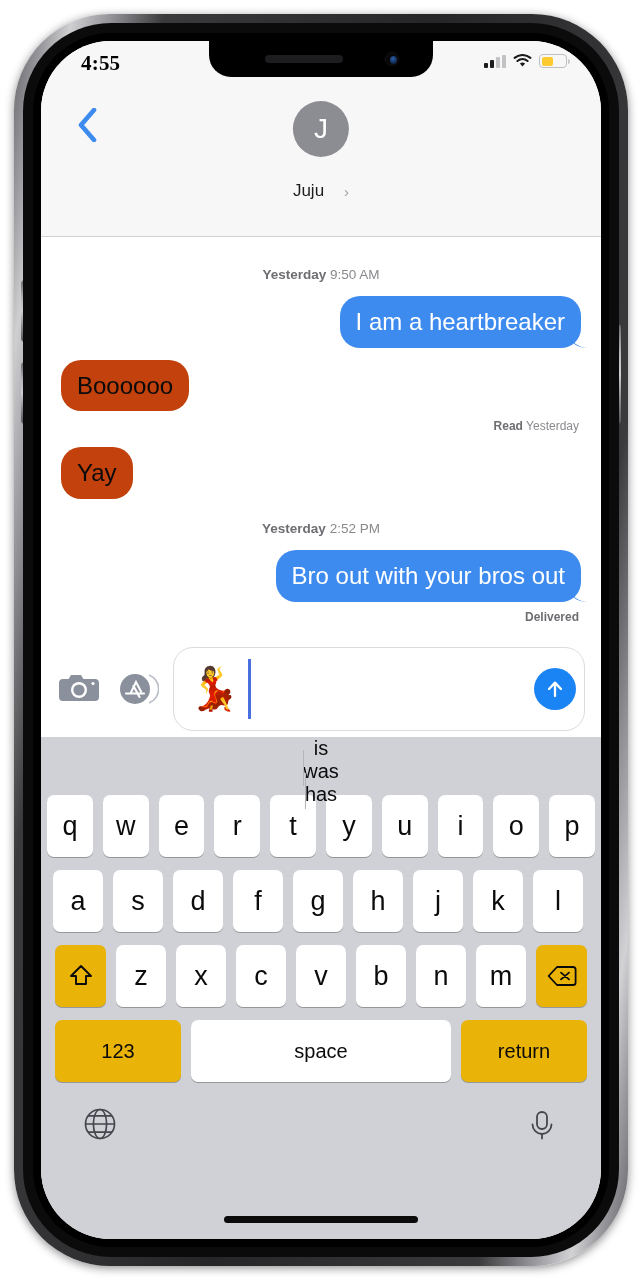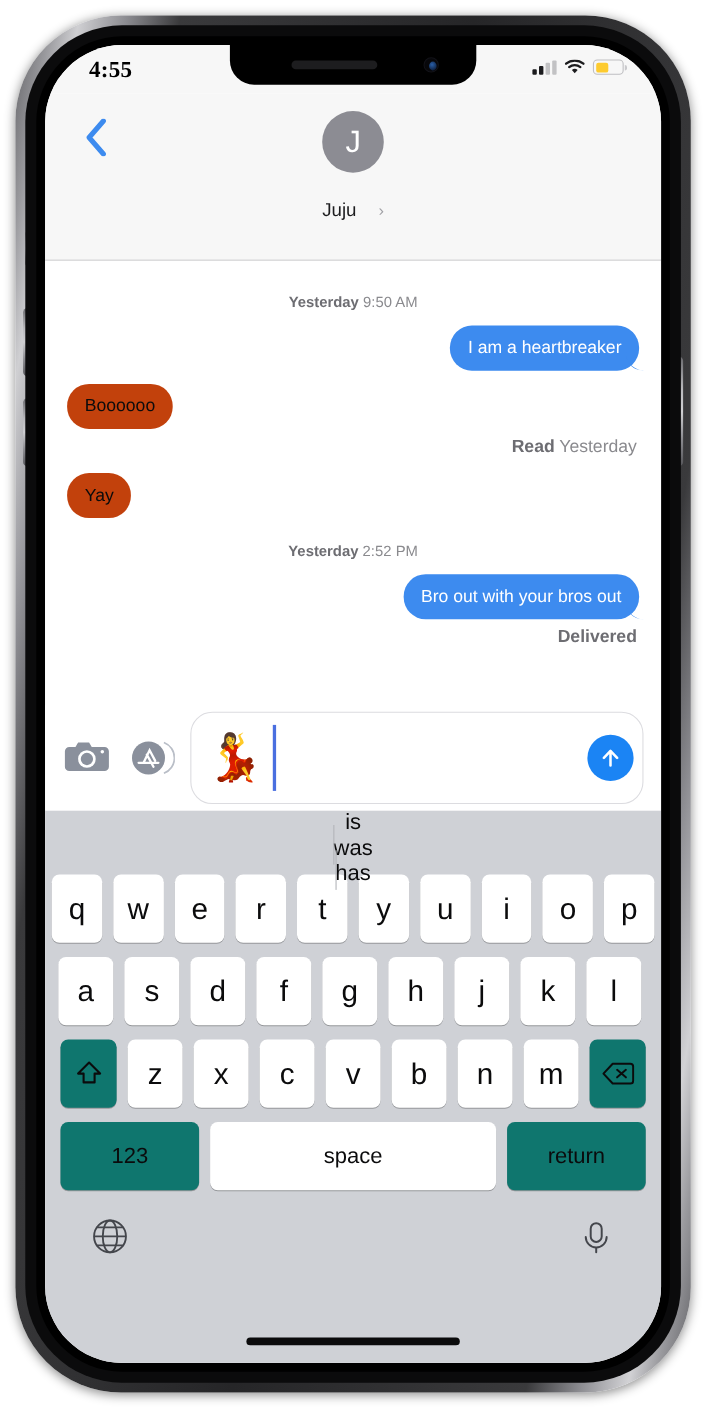--- a/index.html
+++ b/index.html
@@ -177,36 +177,36 @@
   }
   .timestamp b { color:#6d6d72; font-weight:bold; }
   .row { display:flex; margin-bottom: 12px; }
   .row.out { justify-content: flex-end; }
   .row.in  { justify-content: flex-start; }
   .bubble {
     position: relative;
     max-width: 76%;
     padding: 10px 16px;
     border-radius: 20px;
-    font-size: 16px;
+    font-size: 24px;
     line-height: 1.32;
     word-wrap: break-word;
   }
   .bubble.out { background:#3d8bef; color:#fff; }
   .bubble.in  { background:#c2410c; color:#0b0b0c; }
   .bubble.out::after {
     content:""; position:absolute; right:-6px; bottom:0;
     width:18px; height:20px;
     background:#3d8bef;
     border-bottom-left-radius: 16px 14px;
     clip-path: path("M0,0 C0,12 4,20 18,20 C10,20 0,14 0,4 Z");
   }
   .receipt {
     text-align: right;
-    font-size: 16px;
+    font-size: 12px;
     color: #8a8a8e;
     margin: -4px 2px 14px 0;
   }
   .receipt b { color:#6d6d72; font-weight:bold; }
 
   
   .compose {
     position: absolute;
     left: 0; right: 0; bottom: 502px;
     height: 96px;
@@ -275,21 +275,21 @@
   }
   .key {
     width: 50px; height: 62px;
     background: #ffffff;
     border-radius: 7px;
     box-shadow: 0 1px 0 rgba(0,0,0,.28);
     display:flex; align-items:center; justify-content:center;
     font-size: 27px; color:#0b0b0c;
     cursor: pointer;
   }
-  .key.dark { background:#0f766e; }
+  .key.dark { background:#eab308; }
   .key.wide-shift { width: 66px; }
   .key.wide-del   { width: 66px; }
   .key.num   { width: 130px; height: 62px; font-size: 20px; }
   .key.space { width: 268px; height: 62px; font-size: 20px; }
   .key.ret   { width: 130px; height: 62px; font-size: 20px; }
   .krow.r2 { padding-left: 0; }
   .krow.r4 { justify-content: space-between; padding: 0 14px; }
   .krow.r3 { justify-content: space-between; padding: 0 14px; }
   .krow.r3 .mid { display:flex; gap:10px; }
   .kbbottom {

